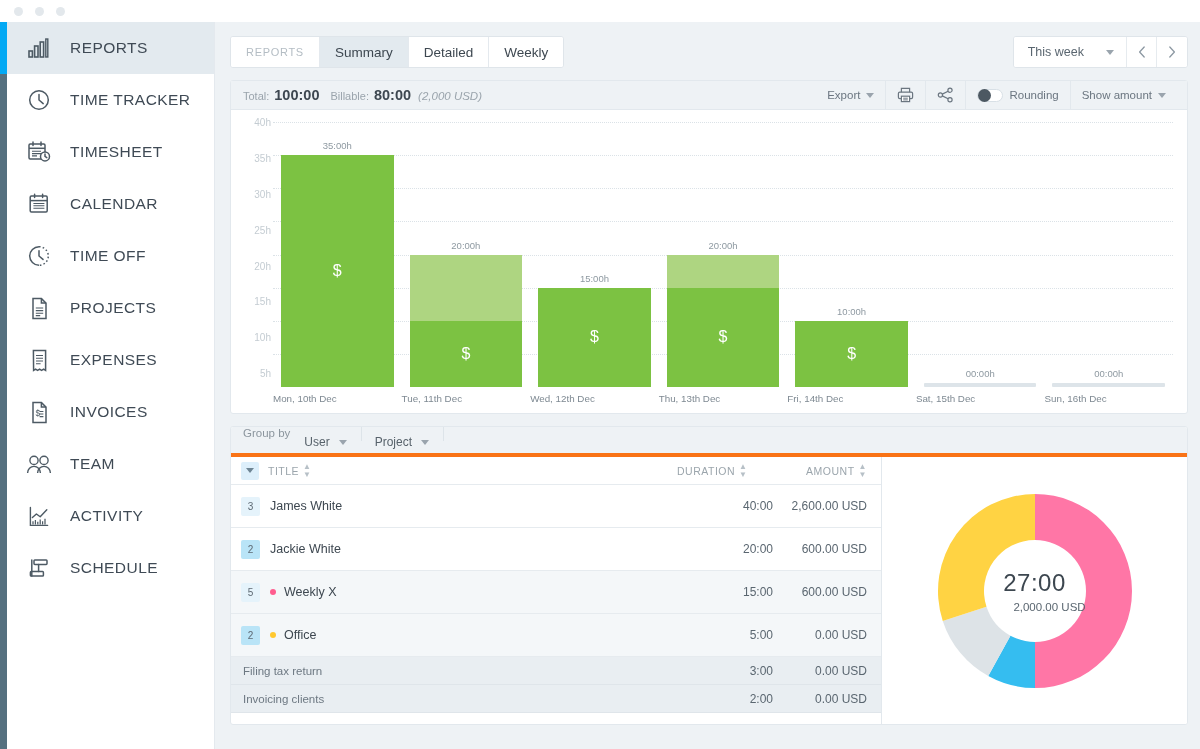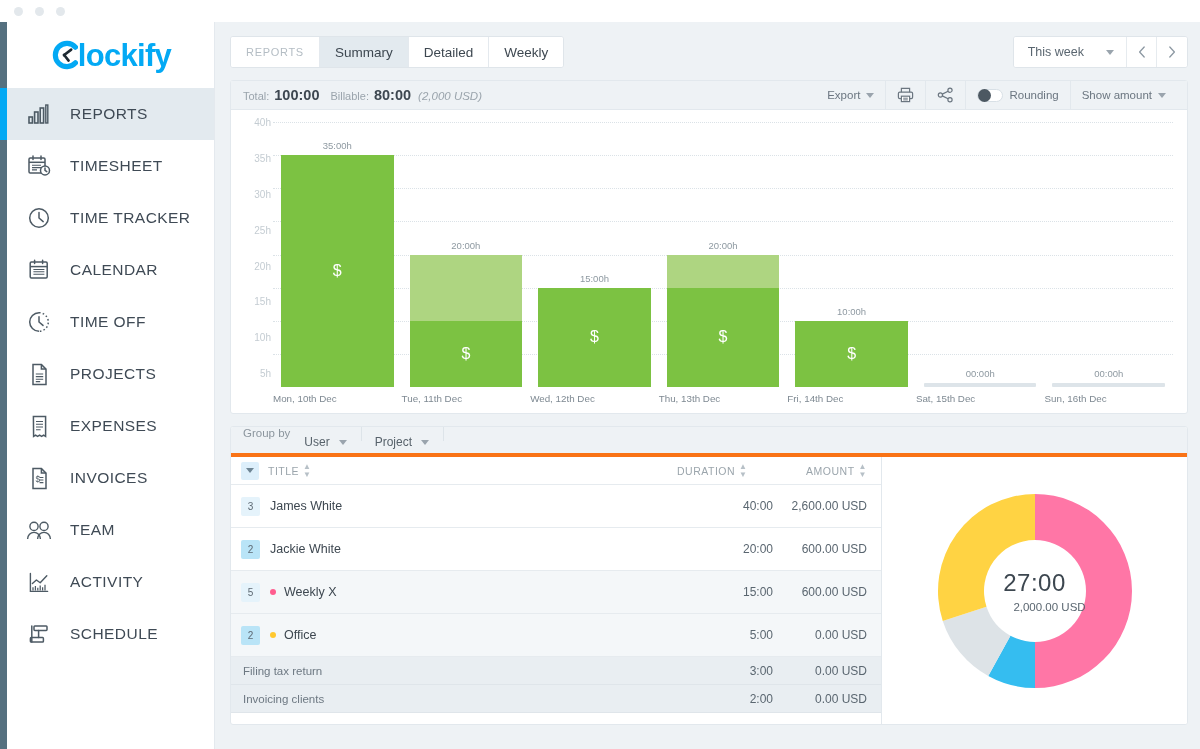--- a/index.html
+++ b/index.html
@@ -168,70 +168,59 @@
     <span class="dot"></span>
     <span class="dot"></span>
     <span class="dot"></span>
   </div>
 
   <div class="body-row">
 
     <div class="sidebar">
       <div class="edgebar"></div>
 
-      <div class="logo-wrap">
-        <span class="logo-text">
-          <svg width="27" height="30" viewBox="0 0 27 30">
-            <path d="M24.5 7.2a11.6 11.6 0 1 0 0 15.6" fill="none" stroke="#03a9f4" stroke-width="5.1" stroke-linecap="round"></path>
-            <path d="M13.2 15 L20.2 9.6" stroke="#1f2a33" stroke-width="2.6" stroke-linecap="round"></path>
-            <path d="M13.2 15 L17.6 20.6" stroke="#1f2a33" stroke-width="2.6" stroke-linecap="round"></path>
-            <circle cx="13.2" cy="15" r="1.6" fill="#1f2a33"></circle>
-          </svg>
-            <span>lockify</span>
-        </span>
-      </div>
 
       <div class="nav">
 
         <div class="nav-item active">
           <span class="ico">
             <svg width="22" height="20" viewBox="0 0 22 20" fill="none" stroke="#4d5a64" stroke-width="1.6">
               <rect x="1" y="13" width="3.4" height="6"></rect>
                 <rect x="6.6" y="8" width="3.4" height="11"></rect>
               <rect x="12.2" y="4" width="3.4" height="15"></rect>
                 <rect x="17.8" y="1" width="2" height="18" stroke-width="1.4"></rect>
             </svg>
           </span>
           <span>REPORTS</span>
+        </div>
+
+        <div class="nav-item">
+          <span class="ico">
+            <svg width="22" height="22" viewBox="0 0 22 22" fill="none" stroke="#4d5a64" stroke-width="1.5">
+              <circle cx="11" cy="11" r="9.3"></circle>
+                <path d="M11 5.6V11l4.2 3.6" stroke-linecap="round"></path>
+            </svg>
+          </span>
+          <span>TIME TRACKER</span>
         </div>
 
         <div class="nav-item">
           <span class="ico">
             <svg width="23" height="22" viewBox="0 0 23 22" fill="none" stroke="#4d5a64" stroke-width="1.5">
               <rect x="1" y="3" width="16" height="15" rx="1.2"></rect>
                 <path d="M1 7.3h16"></path>
               <path d="M5 1v3.4M13 1v3.4" stroke-linecap="round"></path>
               <g stroke-width="1.1">
                   <path d="M4 10.3h9M4 12.6h9M4 14.9h5"></path>
                 </g>
               <circle cx="17" cy="15.4" r="4.5" fill="#fff"></circle>
                 <path d="M17 12.9v2.5l1.8 1.2" stroke-linecap="round"></path>
             </svg>
           </span>
           <span>TIMESHEET</span>
-        </div>
-
-        <div class="nav-item">
-          <span class="ico">
-            <svg width="22" height="22" viewBox="0 0 22 22" fill="none" stroke="#4d5a64" stroke-width="1.5">
-              <circle cx="11" cy="11" r="9.3"></circle>
-                <path d="M11 5.6V11l4.2 3.6" stroke-linecap="round"></path>
-            </svg>
-          </span>
-          <span>TIME TRACKER</span>
         </div>
 
         <div class="nav-item">
           <span class="ico">
             <svg width="22" height="22" viewBox="0 0 22 22" fill="none" stroke="#4d5a64" stroke-width="1.5">
               <rect x="2.2" y="3" width="17" height="16" rx="1.2"></rect>
                 <path d="M2.2 7.6h17"></path>
               <path d="M6.6 1.2v3.4M14.6 1.2v3.4" stroke-linecap="round"></path>
               <g stroke-width="1.05">
                   <path d="M5.4 10.4h11M5.4 12.8h11M5.4 15.2h11"></path>

